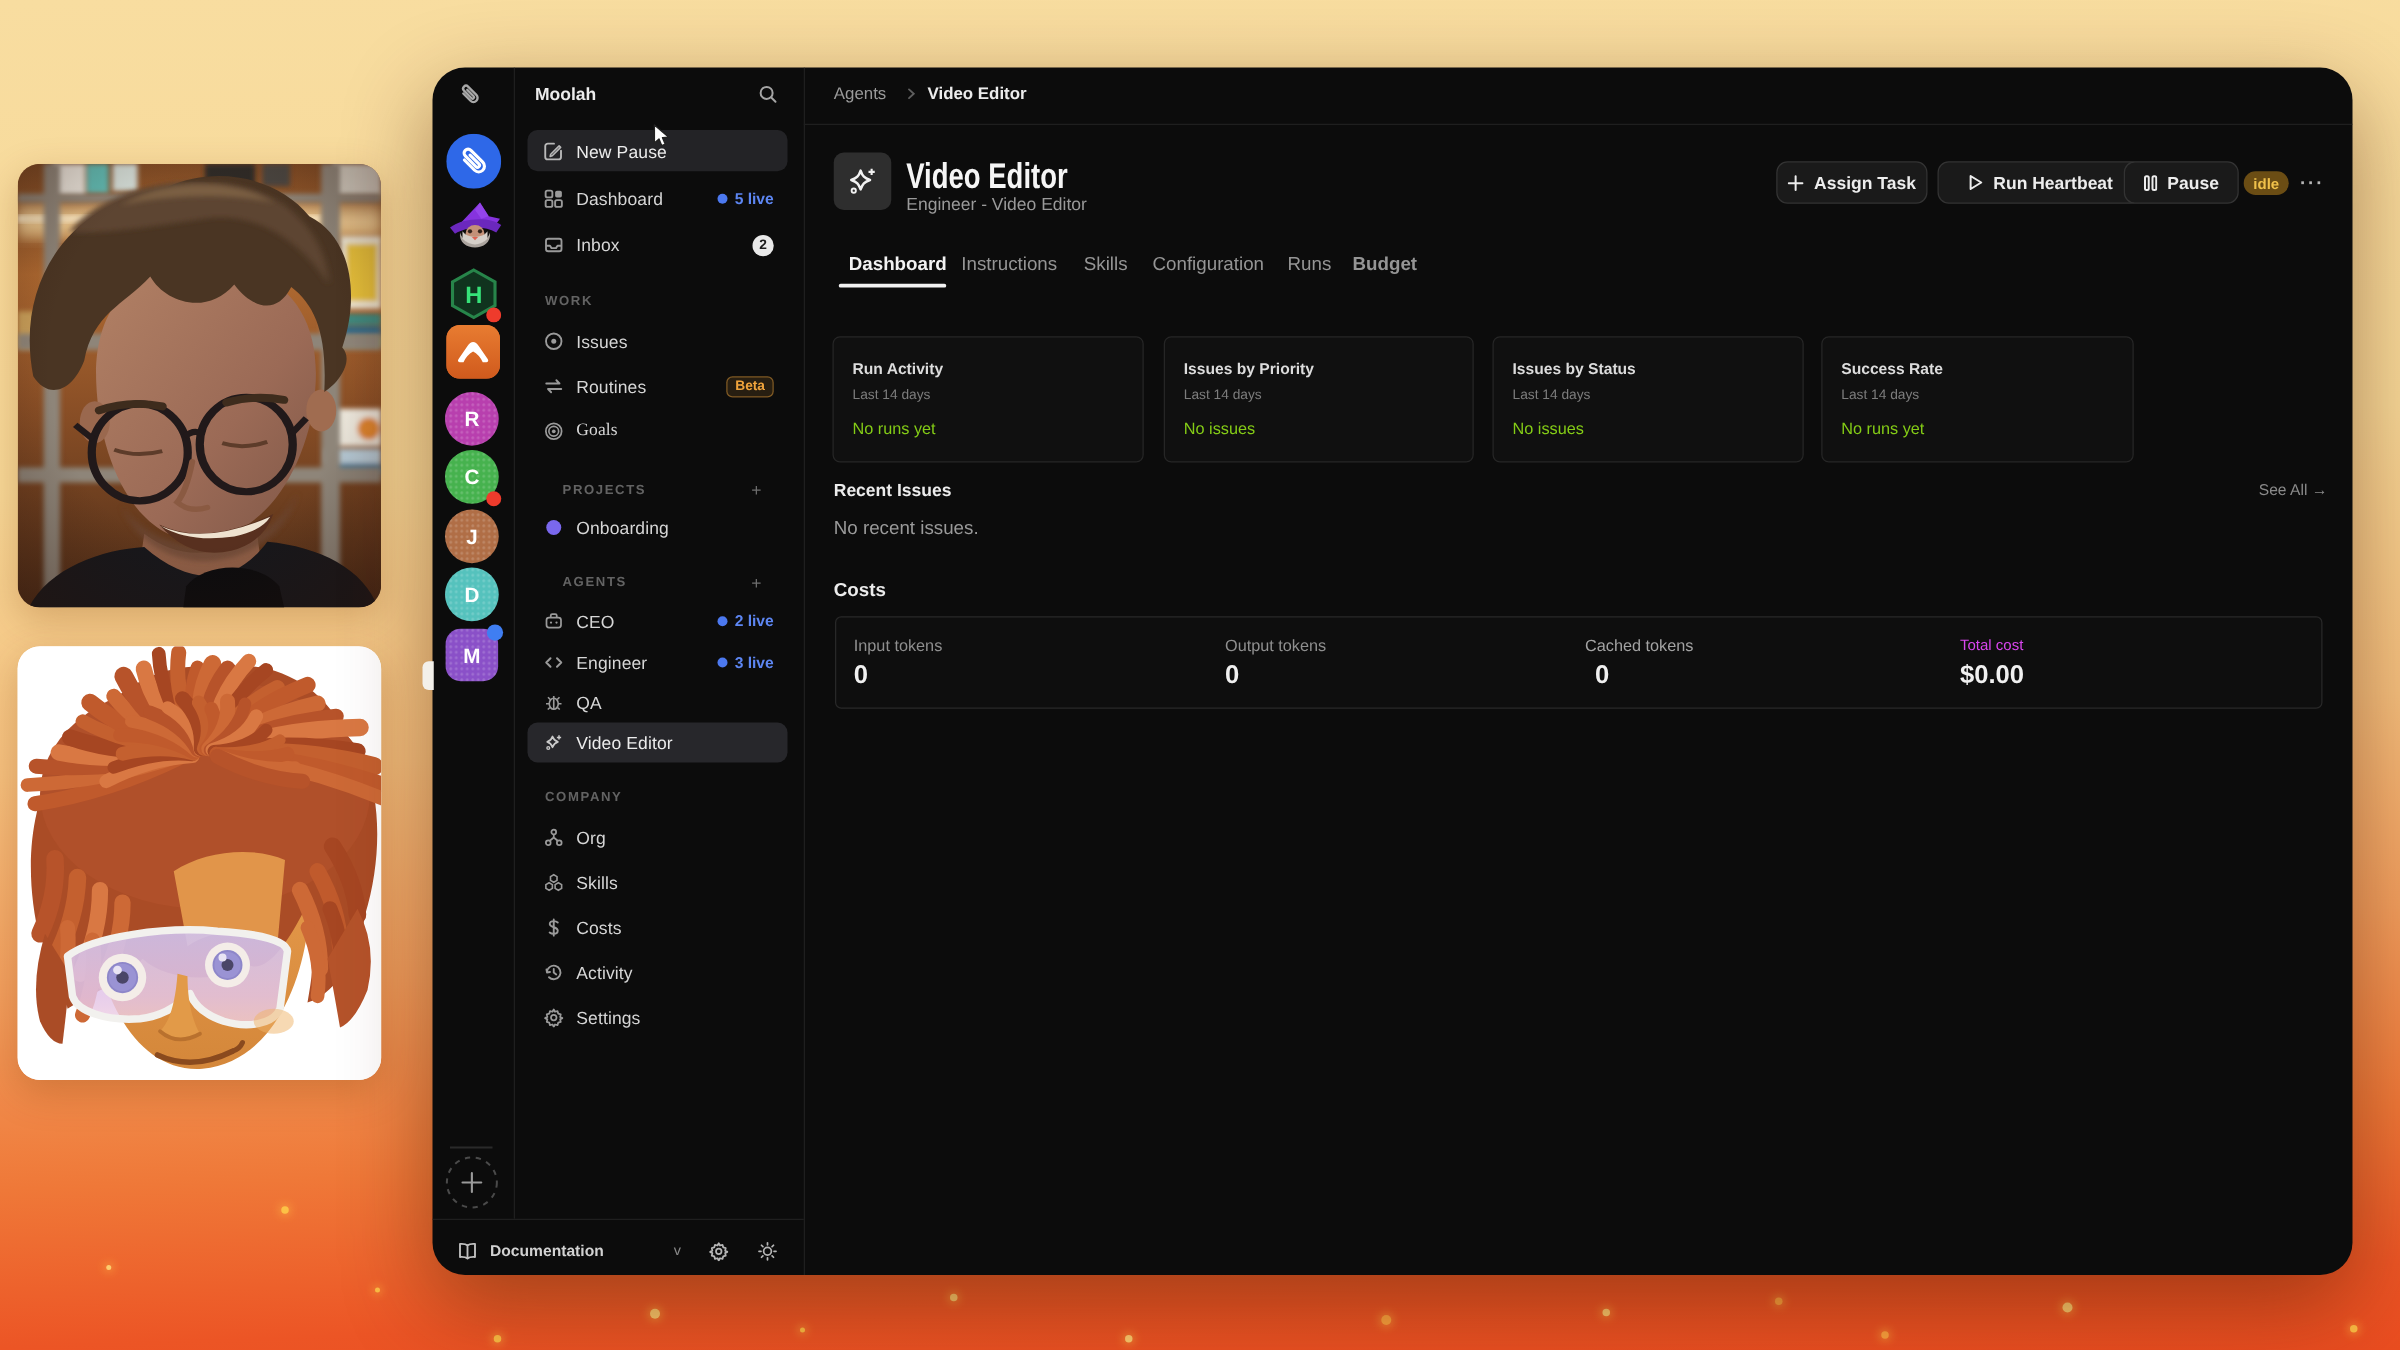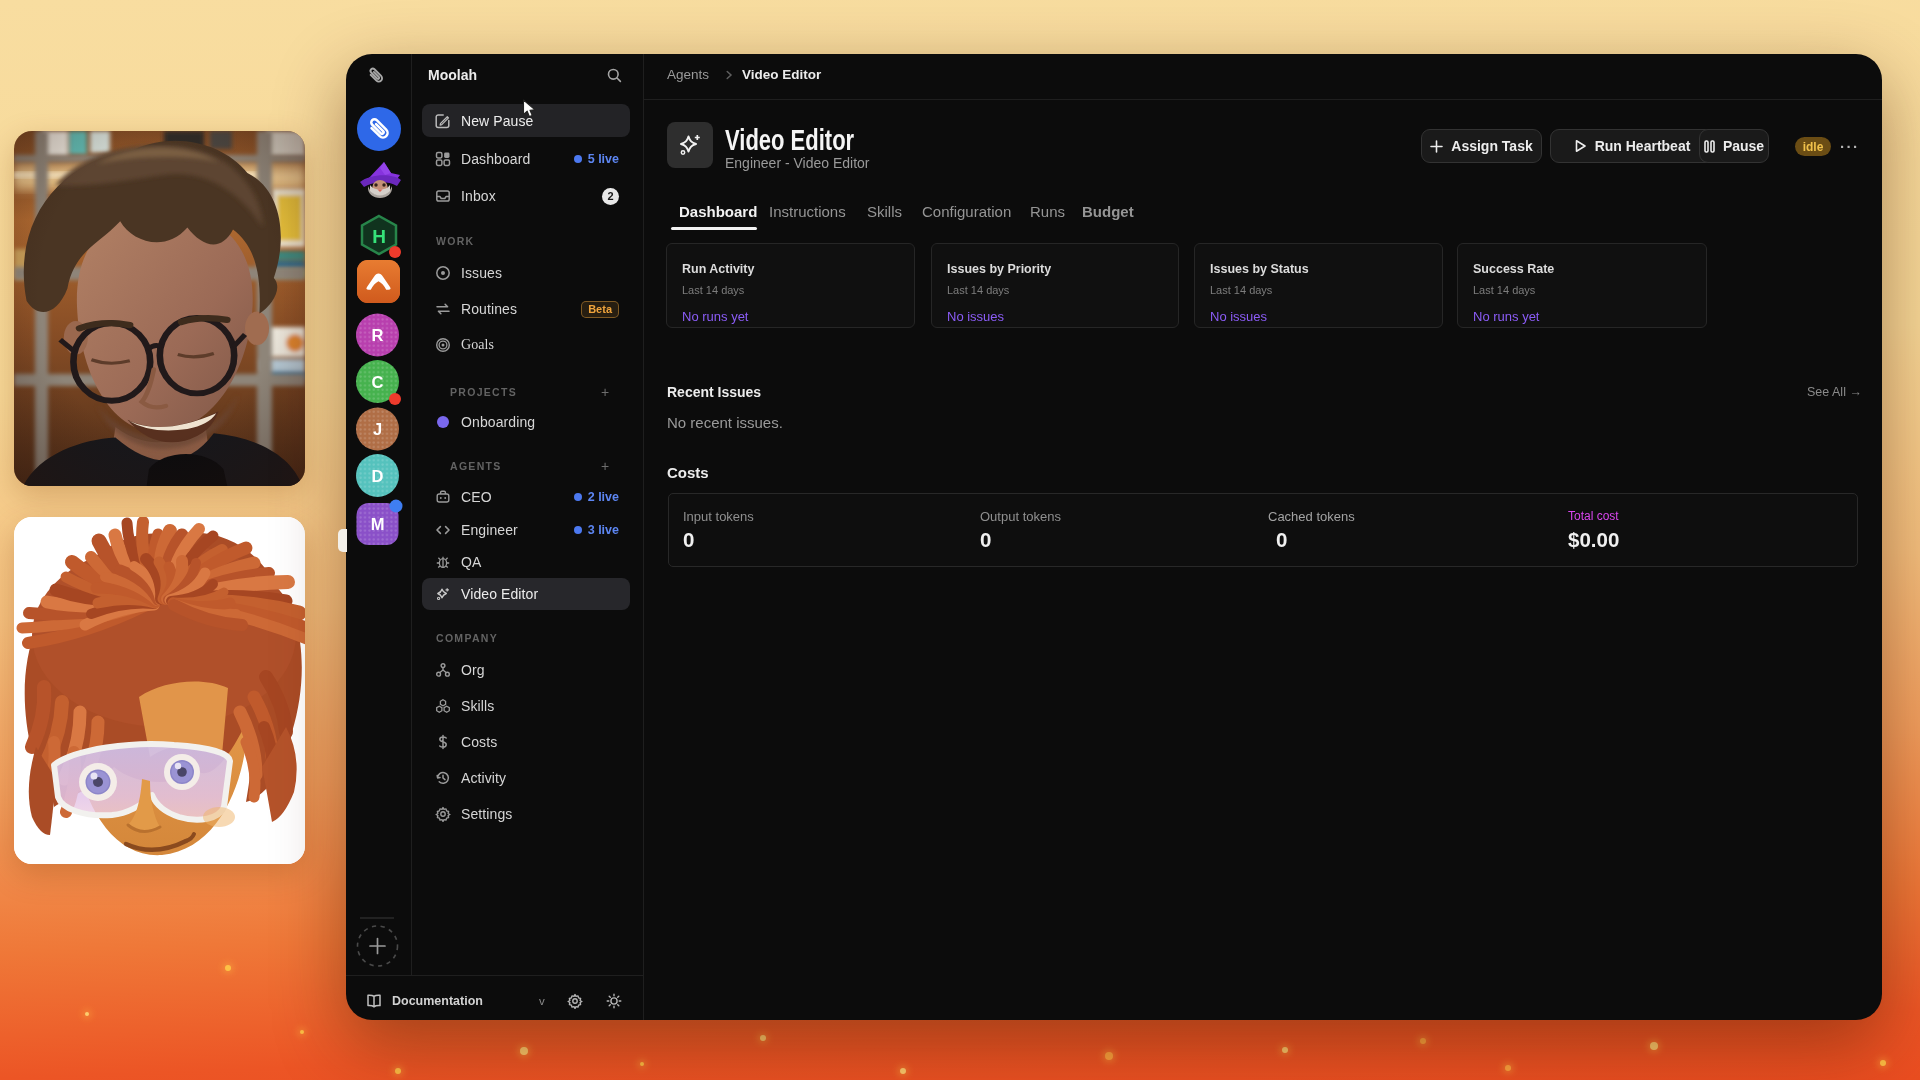--- a/index.html
+++ b/index.html
@@ -20,24 +20,24 @@
     color:#d6d6d6; font-size:14px; }
   .srow .ic { margin-left:13px; width:16px; height:16px; flex:0 0 16px; display:flex; align-items:center; justify-content:center; }
   .srow .lb { margin-left:10px; font-weight:500; letter-spacing:.1px;}
   .srow .rt { margin-left:auto; margin-right:11px; display:flex; align-items:center; }
   .slabel { position:absolute; color:#636363; font-size:10.5px; font-weight:700; letter-spacing:1.3px; }
   .live { color:#5d86f2; font-size:12.5px; font-weight:600; display:flex; align-items:center; }
   .live .dot { width:8px; height:8px; border-radius:50%; background:#4c79f0; margin-right:6px; }
   
   .tab { position:absolute; top:149px; font-size:15px; color:#959595; }
   
-  .card { position:absolute; top:189px; height:85px; background:#101010; border:1px solid #262626; border-radius:6px; }
+  .card { position:absolute; top:215px; height:101px; background:#101010; border:1px solid #262626; border-radius:6px; }
   .card .t1 { position:absolute; left:15px; top:18px; font-size:12.5px; font-weight:700; color:#dcdcdc; }
   .card .t2 { position:absolute; left:15px; top:40px; font-size:11px; color:#7d7d7d; }
-  .card .t3 { position:absolute; left:15px; top:65px; font-size:13px; color:#8b5cf6; }
+  .card .t3 { position:absolute; left:15px; top:65px; font-size:13px; color:#84cc16; }
   
   .btn { position:absolute; top:75px; height:34px; background:#1a1a1a; border:1px solid #333333; border-radius:9px;
     display:flex; align-items:center; justify-content:center; color:#ededed; font-size:14px; font-weight:600; }
   .btn svg { margin-right:8px; }
   
   .photo { position:absolute; border-radius:18px; overflow:hidden; box-shadow:0 10px 30px rgba(120,50,0,.25); }
 </style>
 </head>
 <body>
 <div id="root">
@@ -552,21 +552,21 @@
             <path d="M6.5 1 V12 M1 6.5 H12"></path>
           </svg>
         Assign Task
       </div>
       <div class="btn" style="left:1204px; width:164px;">
         <svg width="13" height="14" viewBox="0 0 13 14" fill="none" stroke="#ededed" stroke-width="1.6" stroke-linejoin="round">
             <path d="M2.5 1.8 L11 7 L2.5 12.2 Z"></path>
           </svg>
         Run Heartbeat
       </div>
-      <div class="btn" style="left:1353px; width:70px;">
+      <div class="btn" style="left:1353px; width:92px;">
         <svg width="11" height="13" viewBox="0 0 11 13" fill="none" stroke="#ededed" stroke-width="1.6">
             <rect x="1" y="1" width="3" height="11" rx="1.2"></rect>
             <rect x="7" y="1" width="3" height="11" rx="1.2"></rect>
           </svg>
         Pause
       </div>
       <div class="abs" style="left:1449px; top:83px; width:36px; height:19px; background:#6b4d14; border-radius:10px; color:#f0c14b; font-size:12px; font-weight:bold; display:flex; align-items:center; justify-content:center;">idle</div>
       <div class="abs" style="left:1494px; top:84px; color:#b5b5b5; font-size:15px; font-weight:bold; letter-spacing:1.5px;">···</div>
 
       <div class="tab" style="left:333px; color:#f2f2f2; font-weight:bold;">Dashboard</div>

